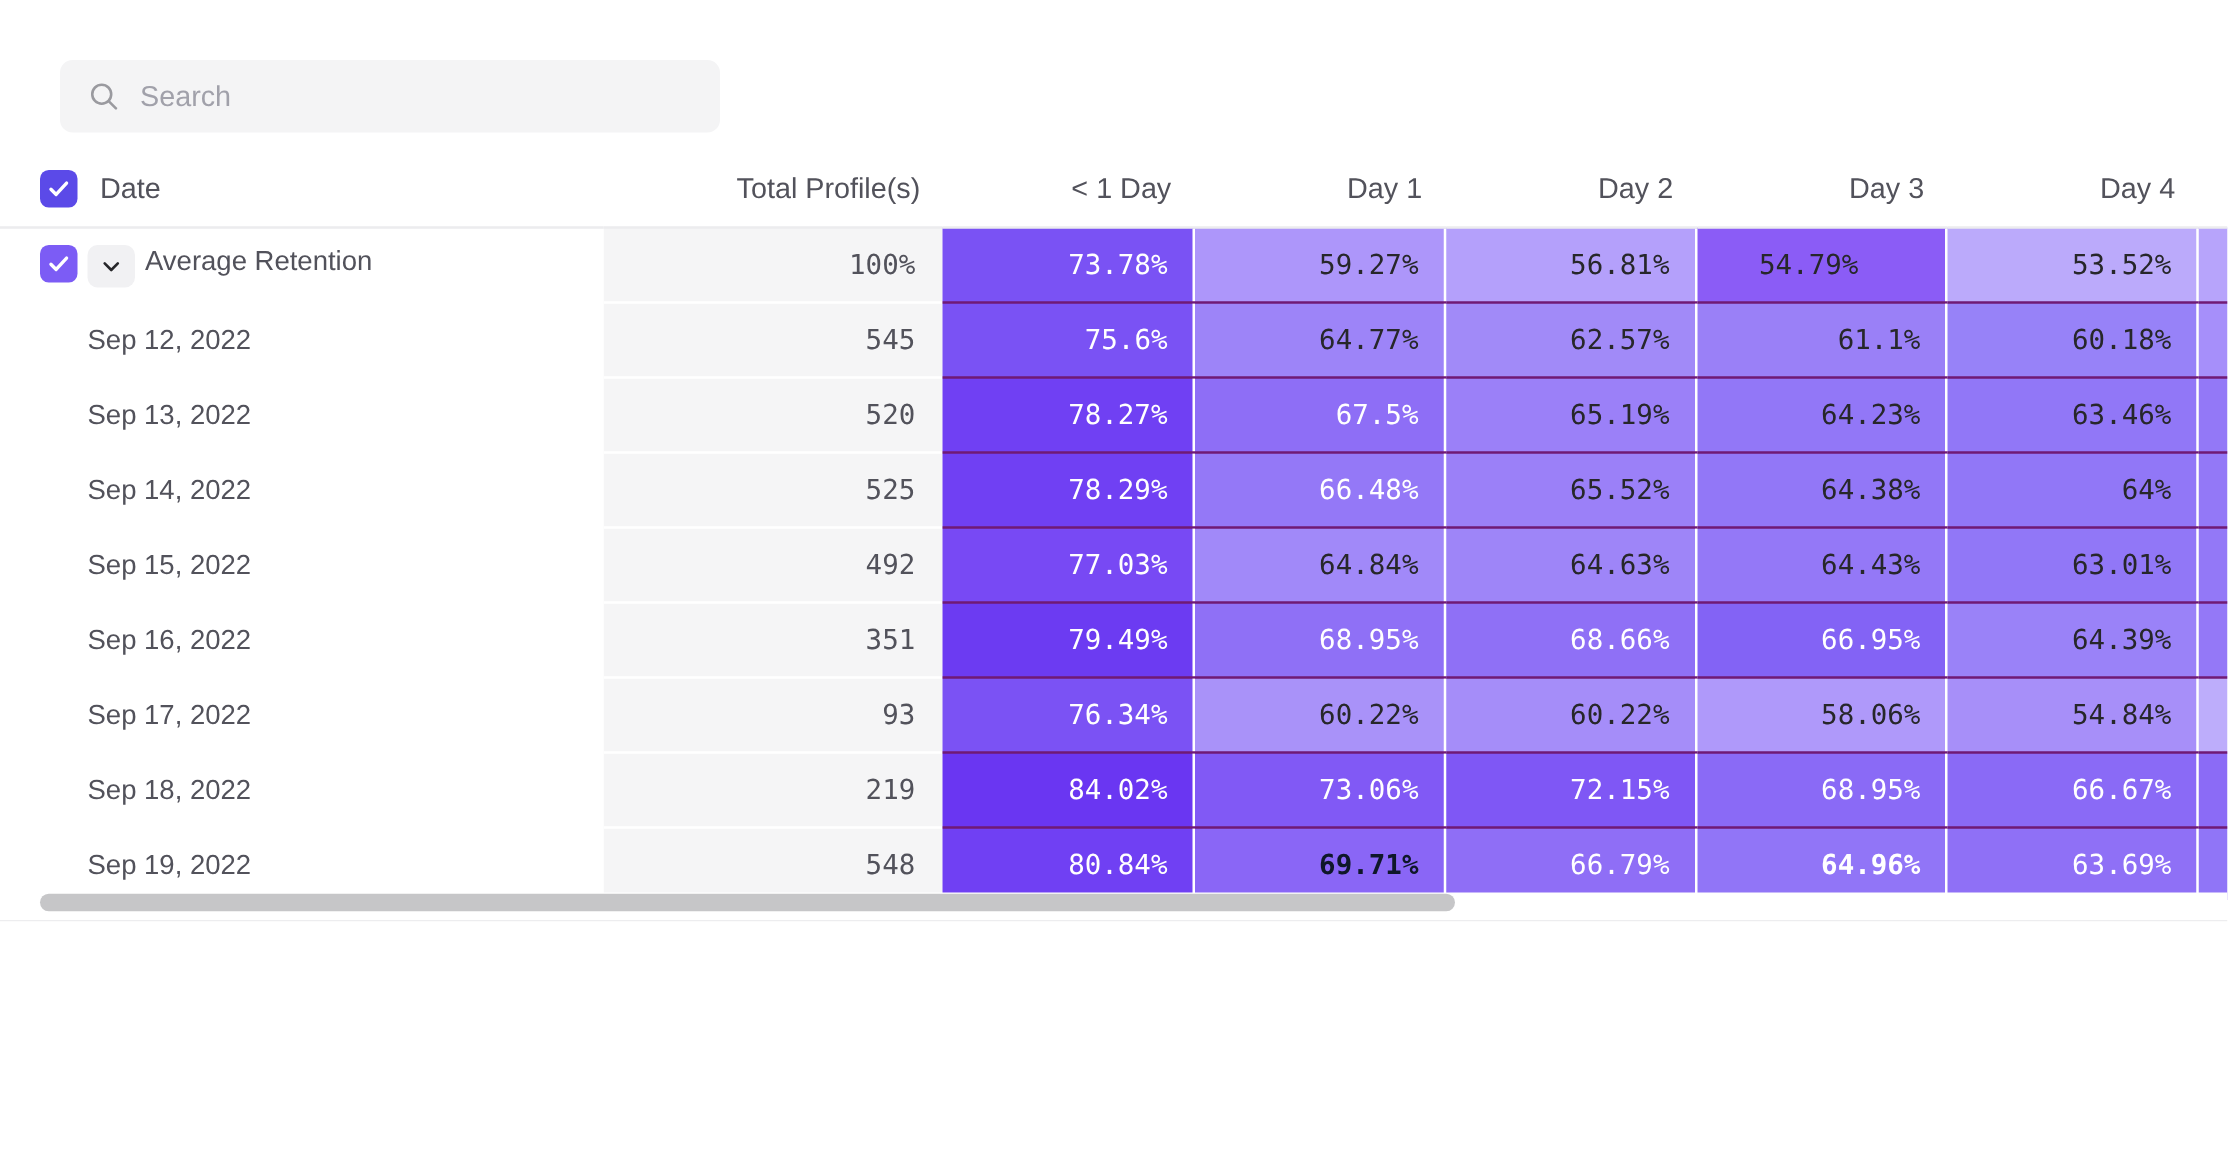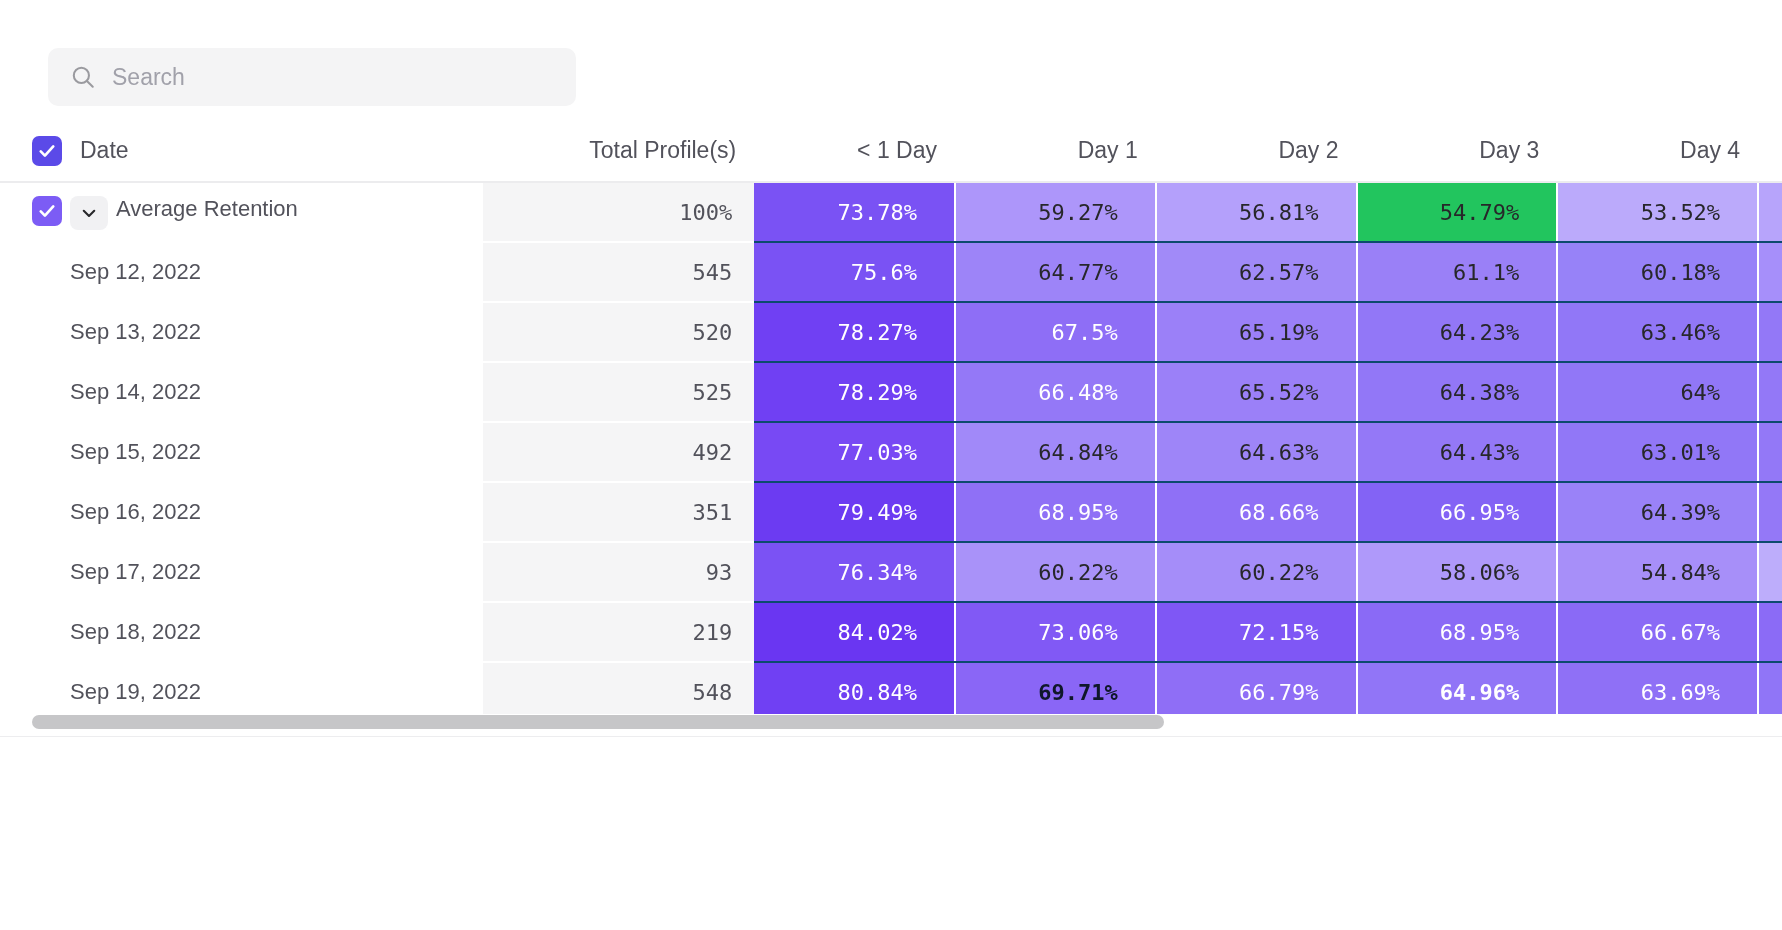--- a/index.html
+++ b/index.html
@@ -120,25 +120,25 @@
     padding-right: 22px;
     background: #f5f5f6;
     color: #52525b;
     font-family: "DejaVu Sans Mono", monospace;
     font-size: 21px;
     border-bottom: 2px solid #ffffff;
   }
 
   td.heat {
     text-align: right;
-    padding-right: 37px;
+    padding-right: 20px;
     font-family: "DejaVu Sans Mono", monospace;
     font-size: 21px;
     border-right: 2px solid #ffffff;
-    border-bottom: 2px solid #0c4a6e;
+    border-bottom: 2px solid #701a75;
   }
 
   
   .hscroll-track {
     position: absolute;
     left: 0; top: 714px;
     width: 1782px; height: 18px;
     background: #ffffff;
   }
   .hscroll-thumb {
@@ -220,21 +220,21 @@
                     <polyline points="5,9 12,16 19,9"></polyline>
                   </svg>
                 </span>
                 <span>Average Retention</span>
               </div>
             </td>
             <td class="total-cell">100%</td>
             <td class="heat" style="background: rgb(122, 82, 244); color: rgb(255, 255, 255);">73.78%</td>
             <td class="heat" style="background: rgb(173, 150, 250); color: rgb(39, 39, 42);">59.27%</td>
             <td class="heat" style="background: rgb(180, 160, 251); color: rgb(39, 39, 42);">56.81%</td>
-            <td class="heat" style="background: #22c55e; color: rgb(39, 39, 42);">54.79%</td>
+            <td class="heat" style="background: #8b5cf6; color: rgb(39, 39, 42); text-align: center;">54.79%</td>
             <td class="heat" style="background: rgb(187, 170, 251); color: rgb(39, 39, 42);">53.52%</td>
             <td class="heat" style="background: rgb(183, 164, 251); color: rgb(39, 39, 42);">53.26%</td>
           </tr>
           <tr>
             <td class="date-cell">
               <div class="date-inner">
                 <span class="spacer"></span>
                 <span>Sep 12, 2022</span>
               </div>
             </td>

